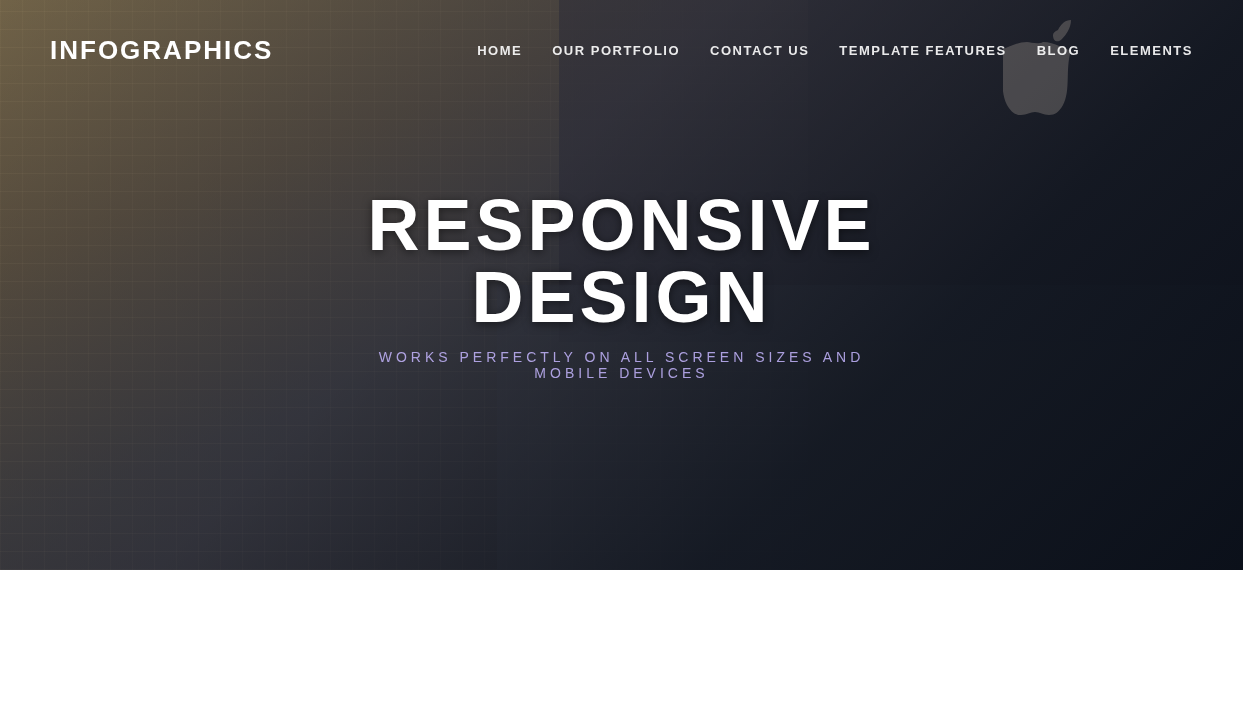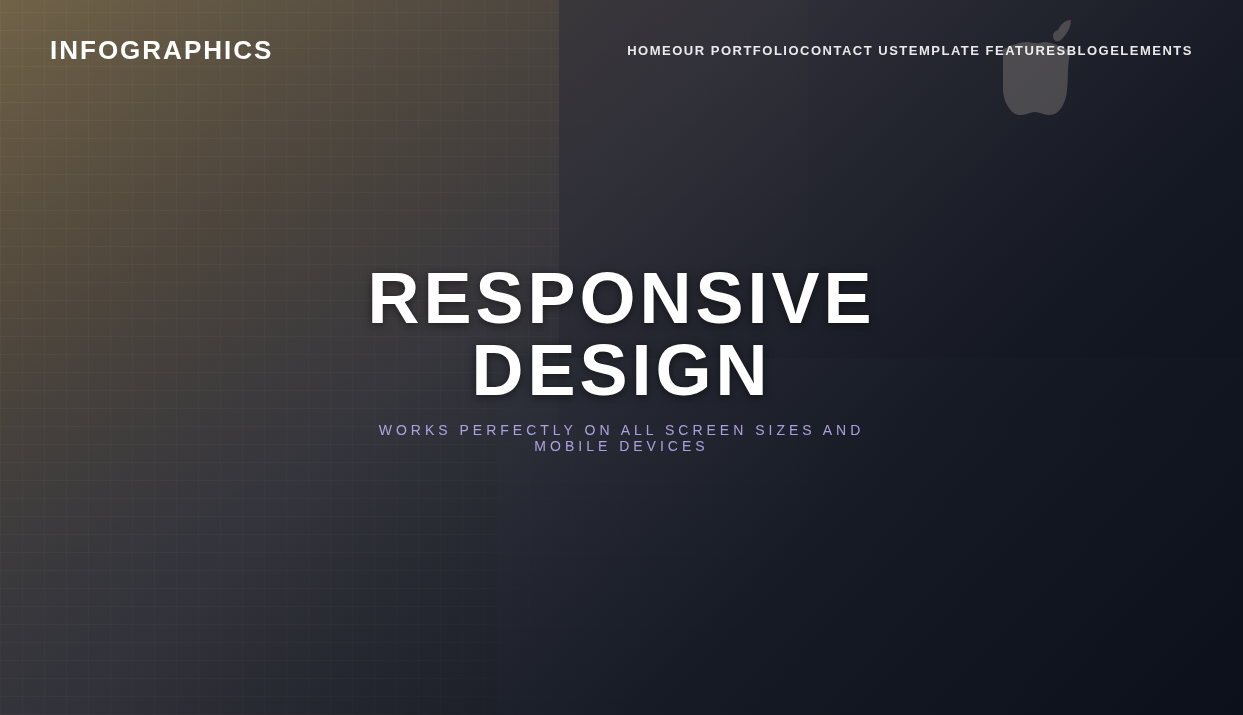--- a/index.html
+++ b/index.html
@@ -11,21 +11,21 @@
     body {
       width: 1243px;
       height: 715px;
       overflow: hidden;
       font-family: 'Arial', sans-serif;
     }
 
     .hero-section {
       position: relative;
       width: 1243px;
-      height: 715px;
+      height: 570px;
       background-color: #1a1a1a;
       overflow: hidden;
     }
 
     
     .bg-overlay {
       position: absolute;
       top: 0;
       left: 0;
       width: 100%;
@@ -123,20 +123,21 @@
       font-weight: 900;
       letter-spacing: 2px;
       text-transform: uppercase;
       text-decoration: none;
       font-family: 'Arial Black', Arial, sans-serif;
     }
 
     .nav-menu {
       display: flex;
       align-items: center;
+      gap: 30px;
       list-style: none;
     }
 
     .nav-item a {
       color: #ffffff;
       text-decoration: none;
       font-size: 13px;
       font-weight: 600;
       letter-spacing: 1.5px;
       text-transform: uppercase;

